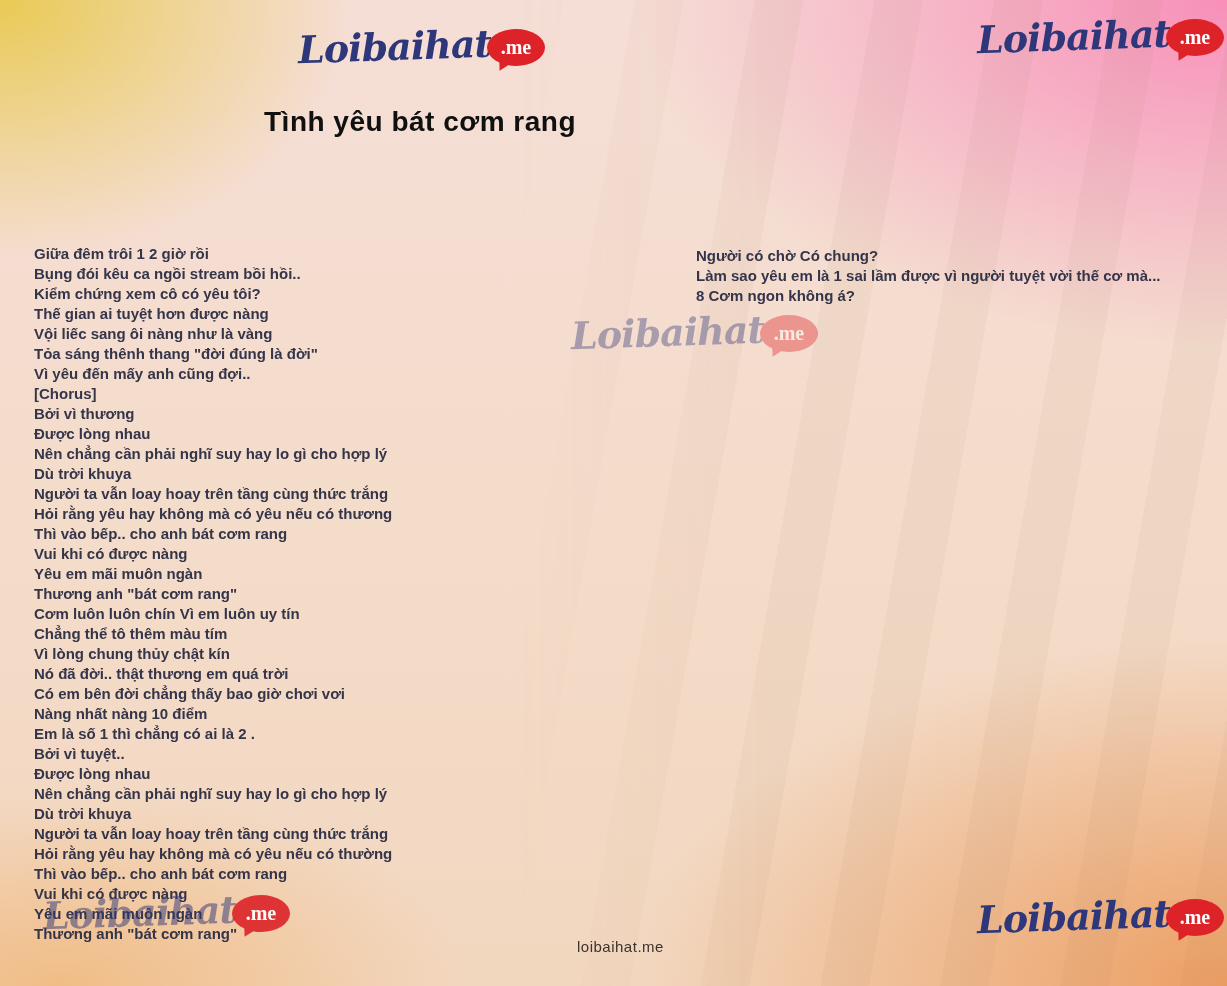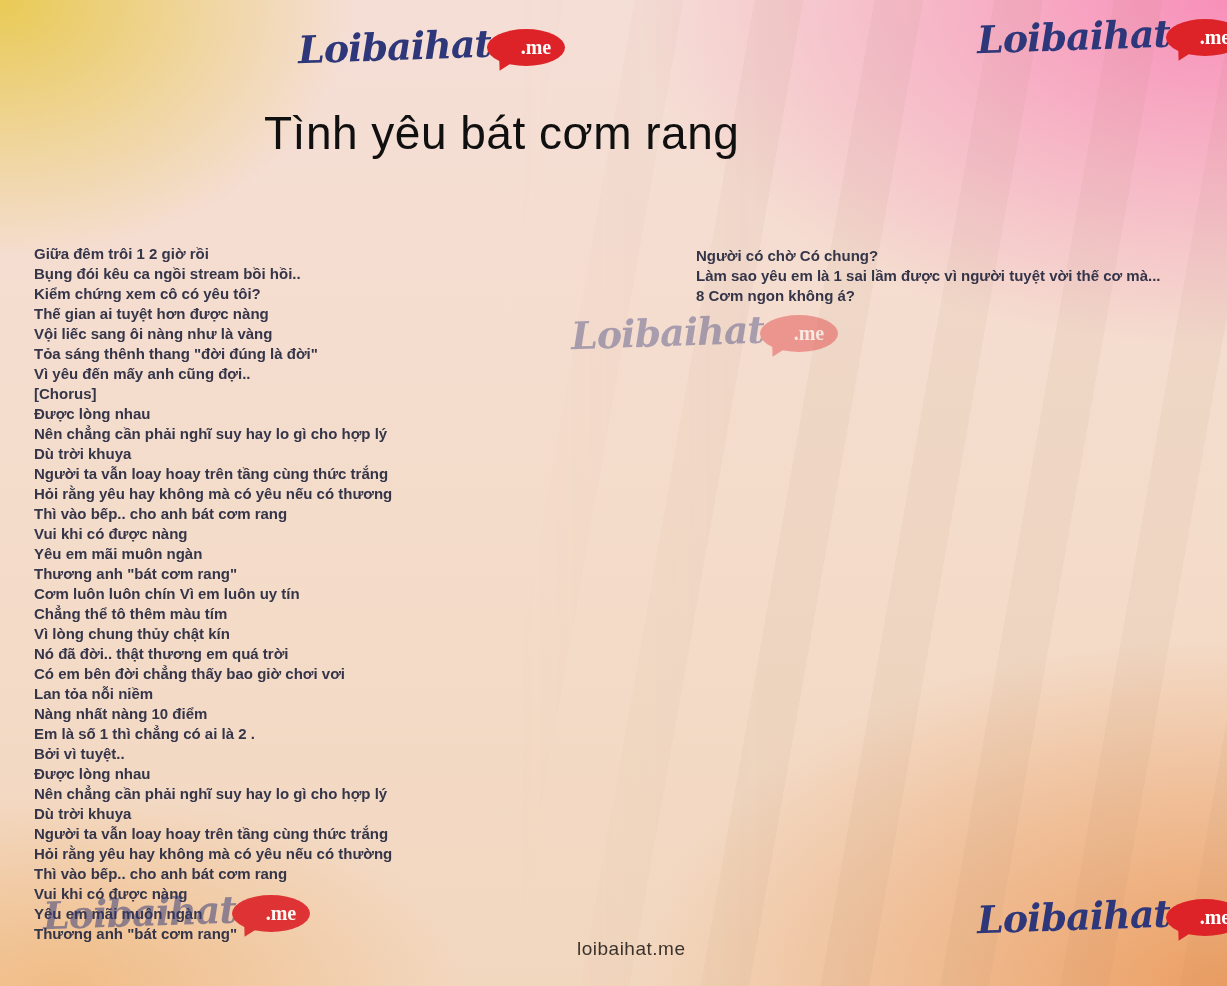--- a/index.html
+++ b/index.html
@@ -35,55 +35,54 @@
     font-size:38px;line-height:1.1;letter-spacing:-1px;
     transform:rotate(-2deg);
   }
   .logo-bubble{
     position:relative;flex:0 0 auto;
     width:58px;height:37px;margin-left:-4px;margin-top:3px;
     background:#dd2328;border-radius:50%;
     display:flex;align-items:center;justify-content:center;
     color:#ffffff;font-weight:bold;font-size:20px;
     font-family:"Liberation Serif", serif;
-    padding-left:20px;
   }
   .logo-bubble::after{
     content:"";position:absolute;left:6px;bottom:-13px;
     width:0;height:0;border:8px solid transparent;
     border-top:14px solid #dd2328;transform:rotate(28deg);
   }
   .logo-top-center{left:298px;top:26px;}
   .logo-top-right{left:977px;top:16px;}
   .logo-bottom-right{left:977px;top:896px;}
   .logo-wm-mid{left:571px;top:312px;opacity:0.38;}
   .logo-wm-bl{left:43px;top:892px;}
   .logo-wm-bl .logo-script{opacity:0.5;}
   .logo-wm-bl .logo-bubble{opacity:0.9;}
 
   
   #song-title{
     position:absolute;left:264px;top:106px;
-    font-size:46px;font-weight:normal;color:#101010;
+    font-size:28px;font-weight:bold;color:#101010;
     letter-spacing:0.5px;
   }
 
   
   .lyrics-col{
     position:absolute;
     font-size:15px;font-weight:bold;color:#35354a;
     line-height:20px;white-space:nowrap;margin-left:24px;
   }
   #lyrics-left{left:10px;top:244px;}
   #lyrics-right{left:672px;top:246px;}
 
   
   #footer-site{
     position:absolute;left:577px;top:938px;
-    font-size:19px;color:#3b332c;letter-spacing:0.5px;
+    font-size:15px;color:#3b332c;letter-spacing:0.5px;
   }
 </style>
 </head>
 <body>
 
 <div id="page">
   <div id="rays"></div>
 
   <div class="logo logo-top-center">
     <span class="logo-script">Loibaihat</span>
@@ -103,35 +102,35 @@
 
   <div id="lyrics-left" class="lyrics-col">
       <div class="lyric-line">Giữa đêm trôi 1 2 giờ rồi</div>
       <div class="lyric-line">Bụng đói kêu ca ngồi stream bồi hồi..</div>
       <div class="lyric-line">Kiểm chứng xem cô có yêu tôi?</div>
       <div class="lyric-line">Thế gian ai tuyệt hơn được nàng</div>
       <div class="lyric-line">Vội liếc sang ôi nàng như là vàng</div>
       <div class="lyric-line">Tỏa sáng thênh thang "đời đúng là đời"</div>
       <div class="lyric-line">Vì yêu đến mấy anh cũng đợi..</div>
       <div class="lyric-line">[Chorus]</div>
+      <div class="lyric-line">Bởi vì thương</div>
       <div class="lyric-line">Được lòng nhau</div>
       <div class="lyric-line">Nên chẳng cần phải nghĩ suy hay lo gì cho hợp lý</div>
       <div class="lyric-line">Dù trời khuya</div>
       <div class="lyric-line">Người ta vẫn loay hoay trên tầng cùng thức trắng</div>
       <div class="lyric-line">Hỏi rằng yêu hay không mà có yêu nếu có thương</div>
       <div class="lyric-line">Thì vào bếp.. cho anh bát cơm rang</div>
       <div class="lyric-line">Vui khi có được nàng</div>
       <div class="lyric-line">Yêu em mãi muôn ngàn</div>
       <div class="lyric-line">Thương anh "bát cơm rang"</div>
       <div class="lyric-line">Cơm luôn luôn chín Vì em luôn uy tín</div>
       <div class="lyric-line">Chẳng thể tô thêm màu tím</div>
       <div class="lyric-line">Vì lòng chung thủy chật kín</div>
       <div class="lyric-line">Nó đã đời.. thật thương em quá trời</div>
       <div class="lyric-line">Có em bên đời chẳng thấy bao giờ chơi vơi</div>
-      <div class="lyric-line">Lan tỏa nỗi niềm</div>
       <div class="lyric-line">Nàng nhất nàng 10 điểm</div>
       <div class="lyric-line">Em là số 1  thì chẳng có ai là 2 .</div>
       <div class="lyric-line">Bởi vì tuyệt..</div>
       <div class="lyric-line">Được lòng nhau</div>
       <div class="lyric-line">Nên chẳng cần phải nghĩ suy hay lo gì cho hợp lý</div>
       <div class="lyric-line">Dù trời khuya</div>
       <div class="lyric-line">Người ta vẫn loay hoay trên tầng cùng thức trắng</div>
       <div class="lyric-line">Hỏi rằng yêu hay không mà có yêu nếu có thường</div>
       <div class="lyric-line">Thì vào bếp.. cho anh bát cơm rang</div>
       <div class="lyric-line">Vui khi có được nàng</div>

